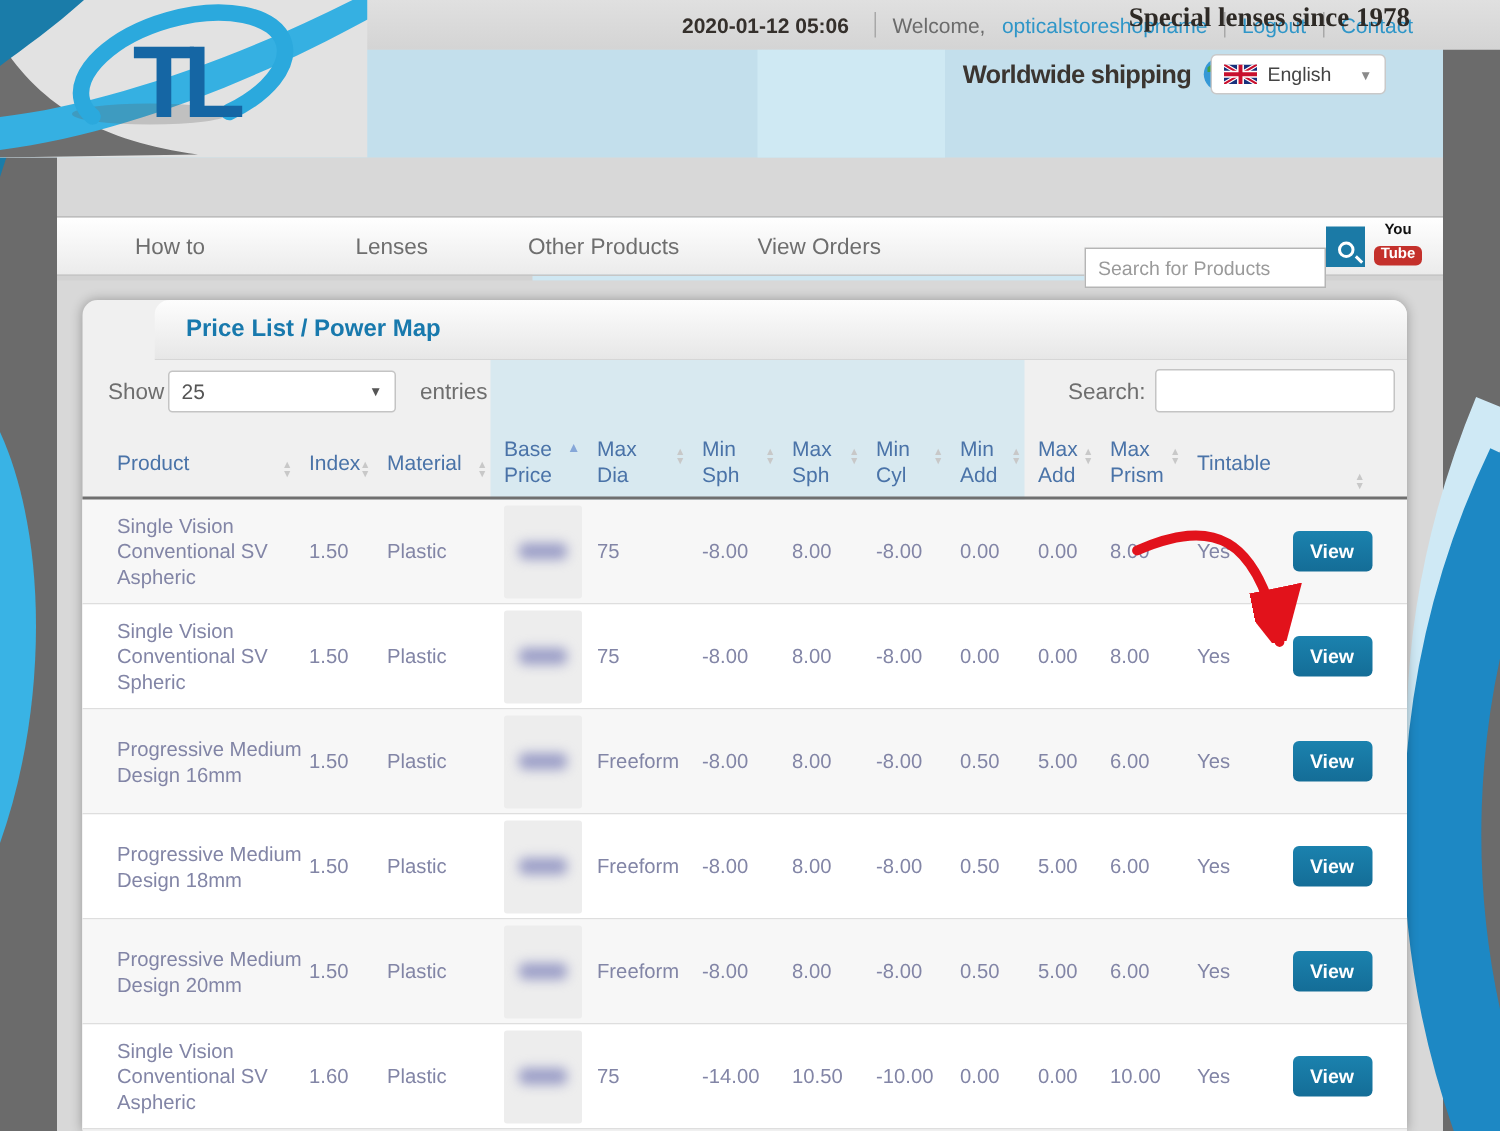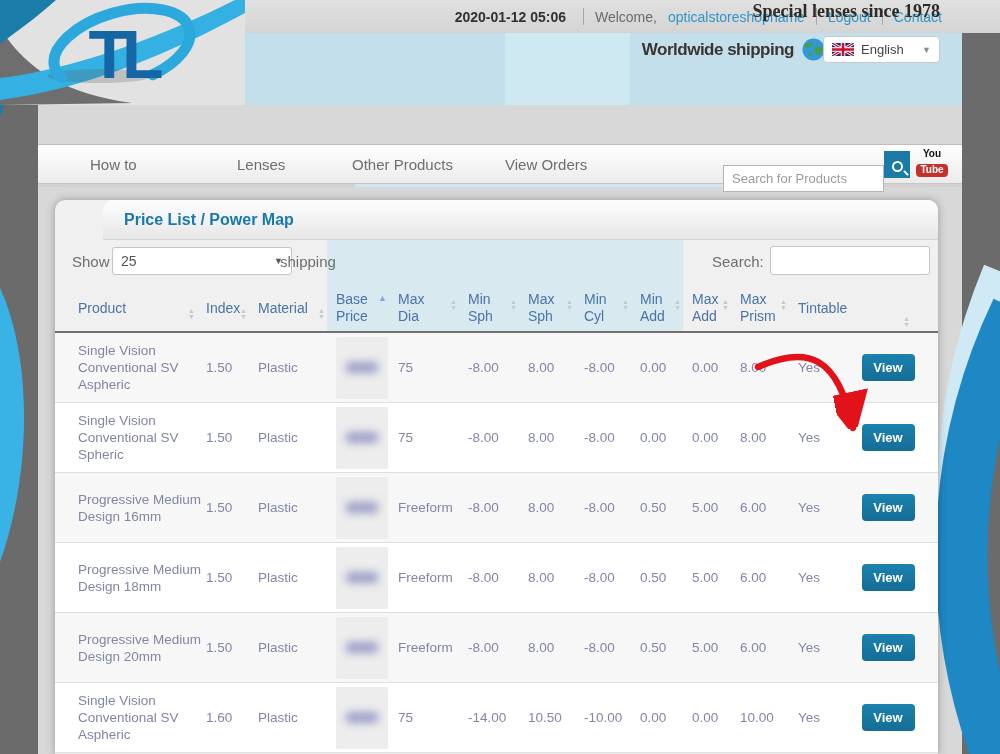--- a/index.html
+++ b/index.html
@@ -17,21 +17,21 @@
   .topbar .sep { width:1px; height:17px; background:#a8a8a8; }
   .topbar a { color:#2f96c8; text-decoration:none; }
   .topbar .welc { color:#6b6b6b; }
 
   
   .banner { position:absolute; left:0; top:33px; width:962px; height:72px; background:#c3dfec; z-index:3; }
   .banner .lightpatch { position:absolute; left:505px; top:0; width:125px; height:72px; background:#cfe9f3; }
   .tagline { position:absolute; right:60px; top:1px; font-family:"Liberation Serif", serif; font-weight:bold; font-size:18px; color:#2e2a26; z-index:5; }
   .shipwrap { position:absolute; right:175px; top:38px; display:flex; align-items:center; gap:8px; z-index:5; }
   .shiptext { font-weight:bold; font-size:17px; letter-spacing:-0.5px; color:#3b3530; }
-  .langbox { position:absolute; right:60px; top:36px; width:117px; height:27px; background:#fff; border:1px solid #c9c9c9; border-radius:4px; display:flex; align-items:center; gap:7px; padding:0 8px; z-index:5; cursor:pointer; }
+  .langbox { position:absolute; right:76px; top:36px; width:117px; height:27px; background:#fff; border:1px solid #c9c9c9; border-radius:4px; display:flex; align-items:center; gap:7px; padding:0 8px; z-index:5; cursor:pointer; }
   .langbox .lbl { font-size:13px; color:#444; flex:1; }
   .langbox .caret { color:#8a8a8a; font-size:9px; }
 
   
   .logoarea { position:absolute; left:0; top:0; width:245px; height:105px; z-index:6; }
   .logoarea svg { position:absolute; left:0; top:0; }
   .siteurl { position:absolute; left:46px; top:81px; font-size:18px; font-weight:bold; z-index:7; }
   .siteurl .w { color:#45b1e2; } .siteurl .rest { color:#1573ab; }
 
   
@@ -55,21 +55,21 @@
   
   .panel { position:absolute; left:55px; top:200px; width:883px; height:554px; background:#f0f0f0; border-radius:10px 10px 0 0; box-shadow:0 0 8px rgba(0,0,0,.3); z-index:5; }
   .panelhead { height:40px; background:linear-gradient(#fdfdfd,#e7e7e7); border-bottom:1px solid #d6d6d6; border-radius:10px 10px 0 0; display:flex; align-items:center; padding-left:21px;margin-left:48px; }
   .paneltitle { color:#1879ad; font-weight:bold; font-size:16px; }
   .panelstripe { position:absolute; left:272px; top:40px; width:356px; height:93px; background:rgba(197,227,241,.55); pointer-events:none; }
 
   
   .controls { position:relative; height:45px;padding-left:19px; }
   .ctl-label { position:absolute; top:13px; font-size:15px; color:#6e6e6e; }
   .lab-show { left:17px; } .lab-entries { left:225px; } .lab-search { left:657px; }
-  .entriesSel { position:absolute; left:57px; top:7px; width:180px; height:28px; background:#fff; border:1px solid #c4c4c4; border-radius:3px; font-size:14px; color:#555; display:flex; align-items:center; padding:0 8px; cursor:pointer; }
+  .entriesSel { position:absolute; left:57px; top:7px; width:152px; height:28px; background:#fff; border:1px solid #c4c4c4; border-radius:3px; font-size:14px; color:#555; display:flex; align-items:center; padding:0 8px; cursor:pointer; }
   .entriesSel .val { flex:1; }
   .entriesSel .caret { font-size:9px; color:#555; }
   .tblsearch { position:absolute; left:715px; top:6px; width:160px; height:29px; background:#fff; border:1px solid #c4c4c4; border-radius:3px; padding:0 6px; font-size:14px; color:#555; }
 
   
   .thead { position:relative; display:flex; padding:0 20px; height:48px; align-items:center; border-bottom:2px solid #6f6f6f; }
   .hcell { position:relative; font-size:14px; color:#4a73a8; white-space:pre-line; line-height:17px; padding-left:3px; cursor:pointer; }
   .sort { position:absolute; right:8px; top:8px; display:flex; flex-direction:column; line-height:6px; }
   .sort i { font-style:normal; font-size:7px; color:#c8c8c8; }
   .sort.asc { top:4px; } .sort.asc i { font-size:9px; color:#86a7d8; }
@@ -177,21 +177,21 @@
     <span class="paneltitle">Price List / Power Map</span>
   </div>
   <div class="panelstripe"></div>
 
   <div class="controls">
     <span class="ctl-label lab-show">Show</span>
     <div class="entriesSel">
       <span class="val">25</span>
       <span class="caret">▼</span>
     </div>
-    <span class="ctl-label lab-entries">shipping</span>
+    <span class="ctl-label lab-entries">entries</span>
     <span class="ctl-label lab-search">Search:</span>
     <input class="tblsearch" value="" style="">
   </div>
 
   <div class="thead">
     <div class="hcell c-product"><span>Product</span><span class="sort"><i>▲</i><i>▼</i></span></div>
     <div class="hcell c-index"><span>Index</span><span class="sort"><i>▲</i><i>▼</i></span></div>
     <div class="hcell c-material"><span>Material</span><span class="sort"><i>▲</i><i>▼</i></span></div>
     <div class="hcell c-base"><span>Base
 Price</span><span class="sort asc"><i>▲</i></span></div>

